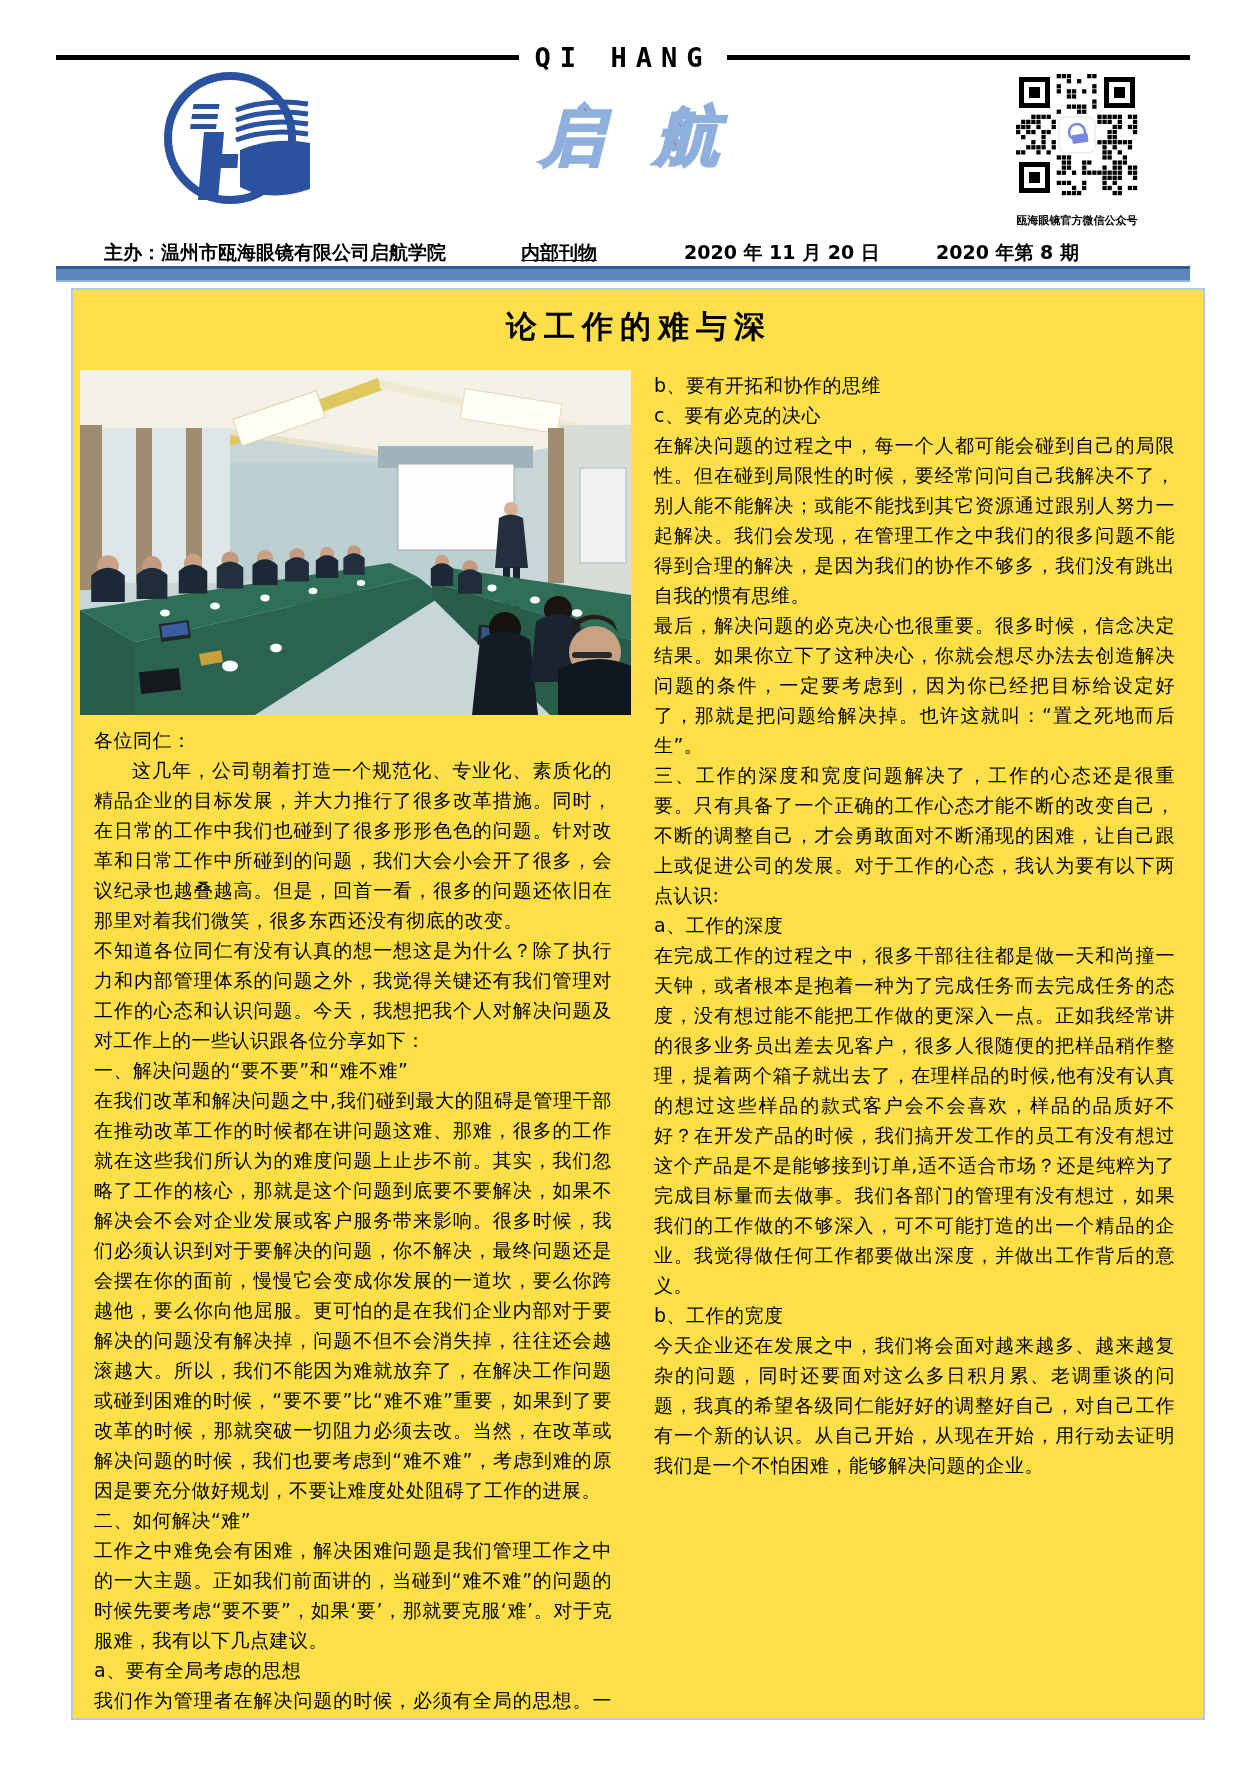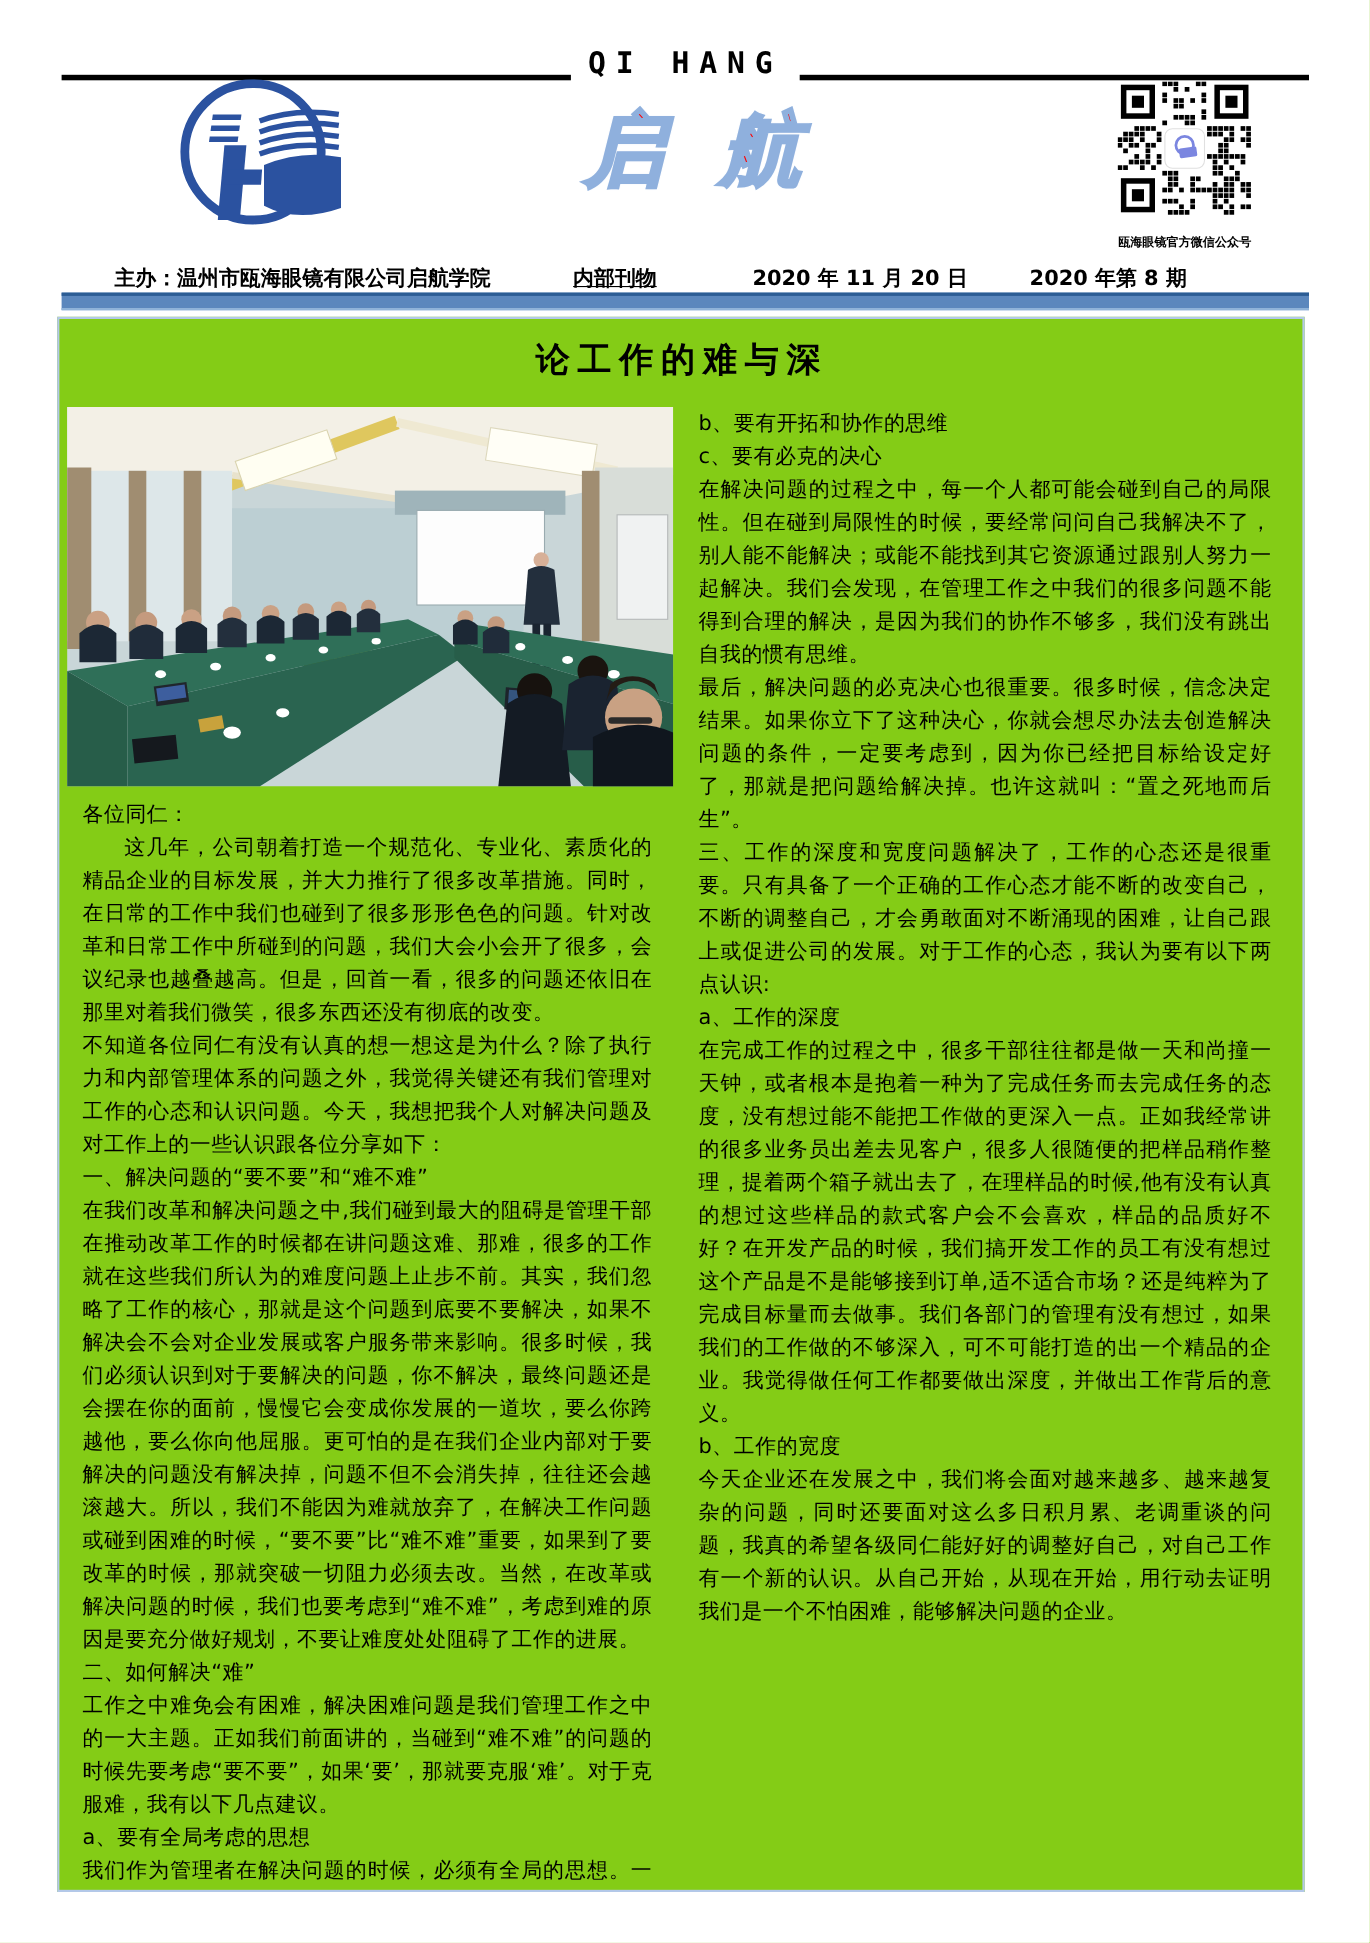--- a/index.html
+++ b/index.html
@@ -1,48 +1,48 @@
 <!DOCTYPE html>
 <html><head>
 <meta charset="utf-8">
 <style>
   html,body{margin:0;padding:0;background:#ffffff;}
   body{width:1245px;height:1766px;font-family:"DejaVu Sans",sans-serif;color:#000;}
   .page{position:relative;width:1245px;height:1766px;overflow:hidden;background:#fff;}
 
   
-  .rule-row{position:absolute;top:42px;left:56px;width:1134px;display:flex;align-items:flex-end;gap:16px;}
+  .rule-row{position:absolute;top:42px;left:56px;width:1134px;display:flex;align-items:center;gap:16px;}
   .rule{flex:1;height:5px;background:#000;}
   .rule-text{font-family:"DejaVu Sans Mono",monospace;font-weight:bold;font-size:27px;letter-spacing:9px;white-space:nowrap;}
 
   .logo-wrap{position:absolute;left:148px;top:72px;width:172px;height:136px;}
   .masthead-title{
     position:absolute;left:420px;top:66px;width:420px;text-align:center;
     font-family:"DejaVu Serif",serif;font-style:italic;font-weight:bold;
-    font-size:72px;line-height:140px;color:#fe0000;
+    font-size:63px;line-height:140px;color:#fe0000;
     letter-spacing:52px;padding-left:52px;box-sizing:border-box;
     -webkit-text-stroke:3px #8fb0dd;text-shadow:0 0 2px #6f97cf;
     white-space:nowrap;
   }
   .qr-wrap{position:absolute;left:1012px;top:74px;width:130px;text-align:center;}
   .qr-caption{font-size:11px;font-weight:bold;margin-top:13px;letter-spacing:0;white-space:nowrap;}
 
   .masthead-info{position:absolute;top:240px;left:0;width:1245px;height:26px;font-weight:bold;font-size:19px;margin-left:16px;}
   .masthead-info span{position:absolute;white-space:nowrap;}
   .mi-organizer{left:88px;}
   .mi-type{left:505px;text-decoration:underline;}
   .mi-date{left:668px;}
   .mi-issue{left:920px;}
 
   .blue-bar{position:absolute;top:266px;left:56px;width:1134px;height:11px;
     background:#5b87bd;border-top:3px solid #2c5d94;border-bottom:2px solid #8fb3d9;box-sizing:content-box;}
 
   
-  .content-box{position:absolute;top:288px;left:52px;width:1134px;height:1432px;
-    border:2px solid #b3c8e8;background:#84cc16;box-sizing:border-box;padding:12px 16px 0 21px;overflow:hidden;}
+  .content-box{position:absolute;top:288px;left:71px;width:1134px;height:1432px;
+    border:2px solid #b3c8e8;background:#fde047;box-sizing:border-box;padding:12px 16px 0 21px;overflow:hidden;}
   .article-title{width:1090px;text-align:center;font-weight:bold;font-size:31px;letter-spacing:7px;margin:4px 0 22px 0;}
   .cols{display:flex;gap:42px;}
   .col{font-size:19px;line-height:30px;text-align:justify;letter-spacing:0.5px;}
   .col-left{width:518px;}
   .col-right{width:521px;}
   .col p{margin:0;}
   .col p.indent{text-indent:2em;}
   .photo{width:551px;height:345px;margin-left:-14px;margin-bottom:10px;display:block;}
 </style>
 </head>

